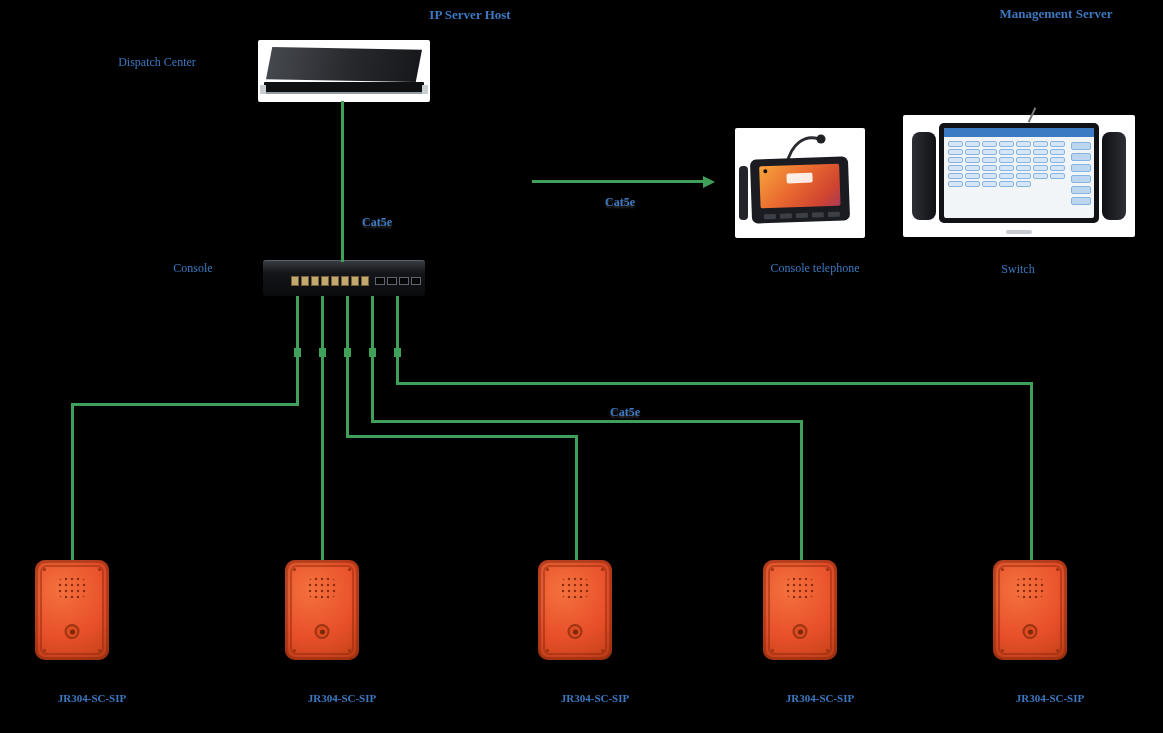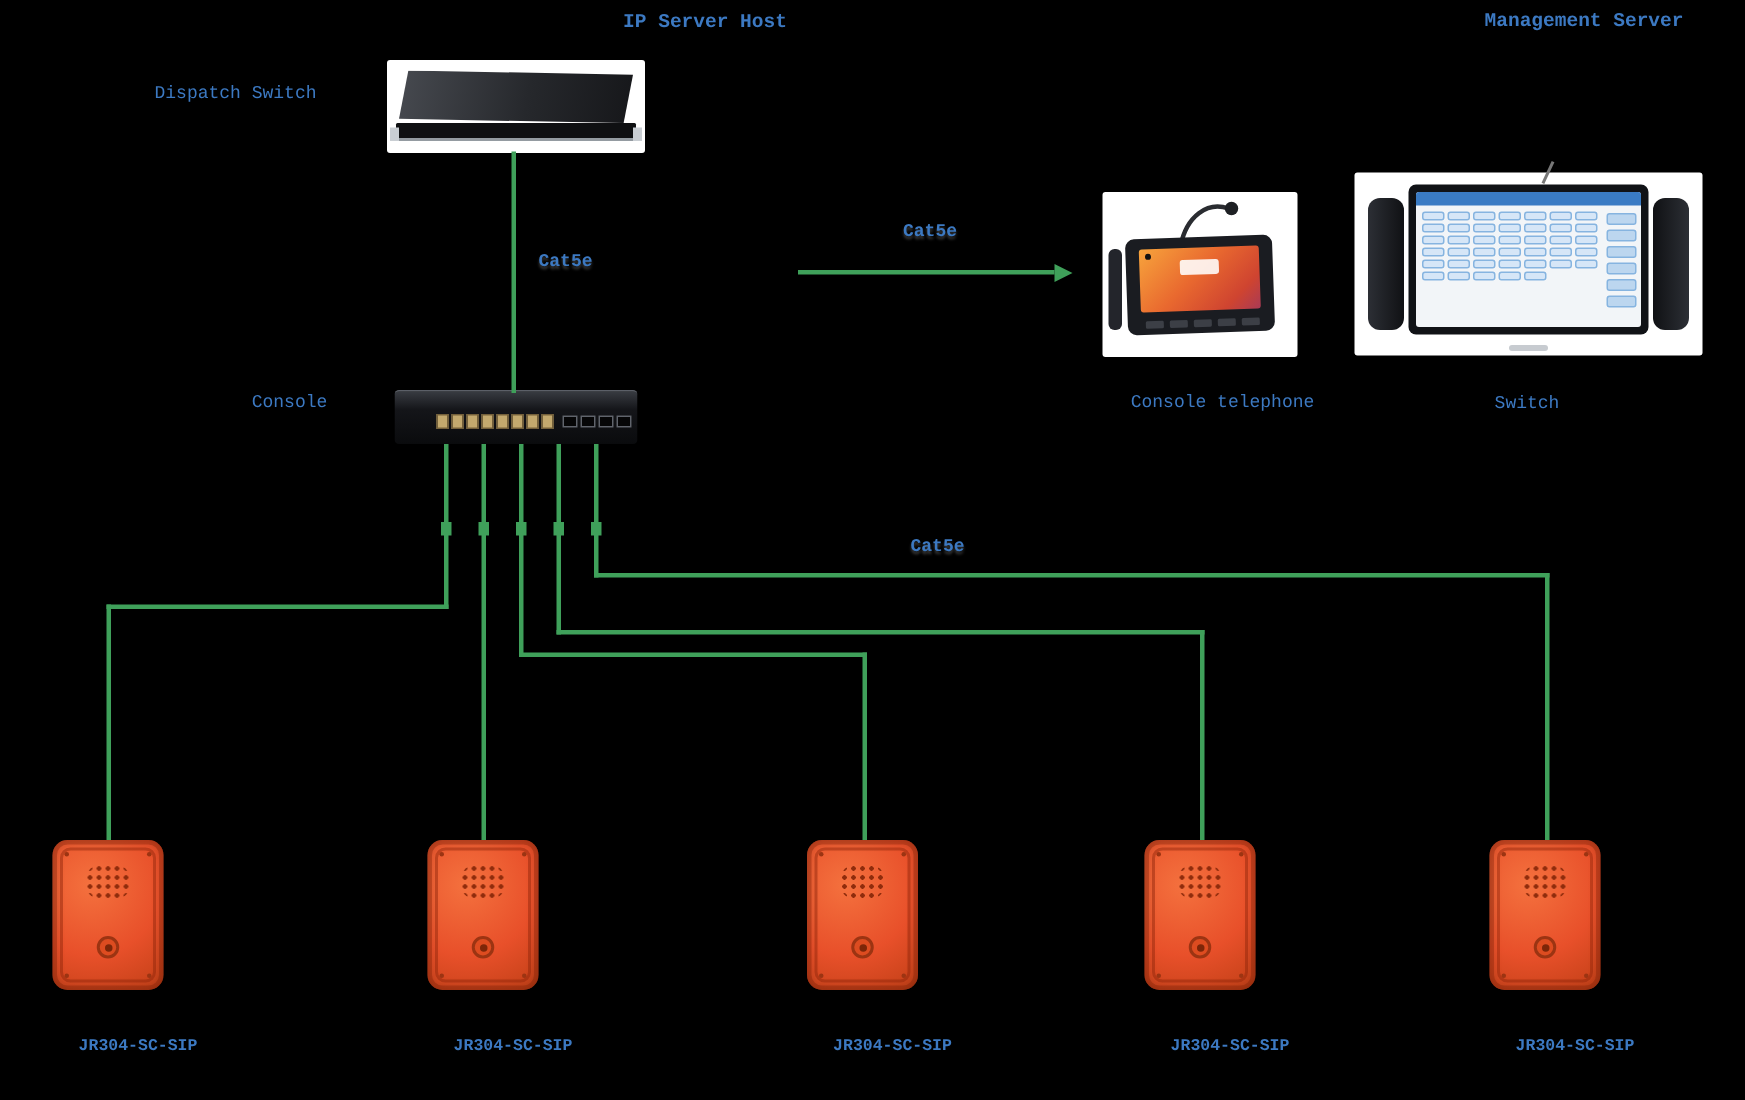--- a/index.html
+++ b/index.html
@@ -1,29 +1,29 @@
 <!DOCTYPE html>
 <html style="--background: #000000; --label-blue: #3c79c2; --line-green: #3fa05a; --intercom-orange: #e8502a; --card-white: #ffffff;"><head>
 <meta charset="utf-8">
 <style>
   html,body{margin:0;padding:0;background:#000;}
   #canvas{
     position:relative;width:1163px;height:733px;
     background:var(--background,#000);
-    font-family:Liberation Mono, monospace;
+    font-family:Liberation Serif, serif;
     overflow:hidden;
   }
   
   .label{
     position:absolute;transform:translateX(-50%);
     color:var(--label-blue,#3c79c2);
     font-size:12px;white-space:nowrap;
   }
   .title{font-weight:bold;font-size:13px;}
-  .cable-label{font-weight:bold;text-shadow:0 2px 2px rgba(115,115,115,.55);}
+  .cable-label{font-weight:bold;text-shadow:0 2px 2px rgba(115,115,115,.55);margin-top:48px;}
   .model{font-size:11px;font-weight:bold;}
 
   
   .line{position:absolute;background:var(--line-green,#3fa05a);}
   .h{height:3px;} .v{width:3px;}
   .connector{position:absolute;width:7px;height:9px;background:var(--line-green,#3fa05a);}
   .arrowhead{
     position:absolute;width:0;height:0;
     border-left:12px solid var(--line-green,#3fa05a);
     border-top:6px solid transparent;border-bottom:6px solid transparent;
@@ -114,21 +114,21 @@
 
   <div class="label title" style="left:470px;top:7px">IP Server Host</div>
   <div class="label title" style="left:1056px;top:6px">Management Server</div>
 
   <div class="card" style="left:258px;top:40px;width:172px;height:62px">
     <div class="srv-top"></div>
     <div class="srv-front"></div>
     <div class="srv-ear" style="left:2px"></div>
     <div class="srv-ear" style="right:2px"></div>
   </div>
-  <div class="label" style="left:157px;top:55px">Dispatch Switch</div>
+  <div class="label" style="left:157px;top:55px">Dispatch Center</div>
 
   <div class="switch">
     <div class="ports">
         <div class="rj45"></div>
         <div class="rj45"></div>
         <div class="rj45"></div>
         <div class="rj45"></div>
         <div class="rj45"></div>
         <div class="rj45"></div>
         <div class="rj45"></div>

